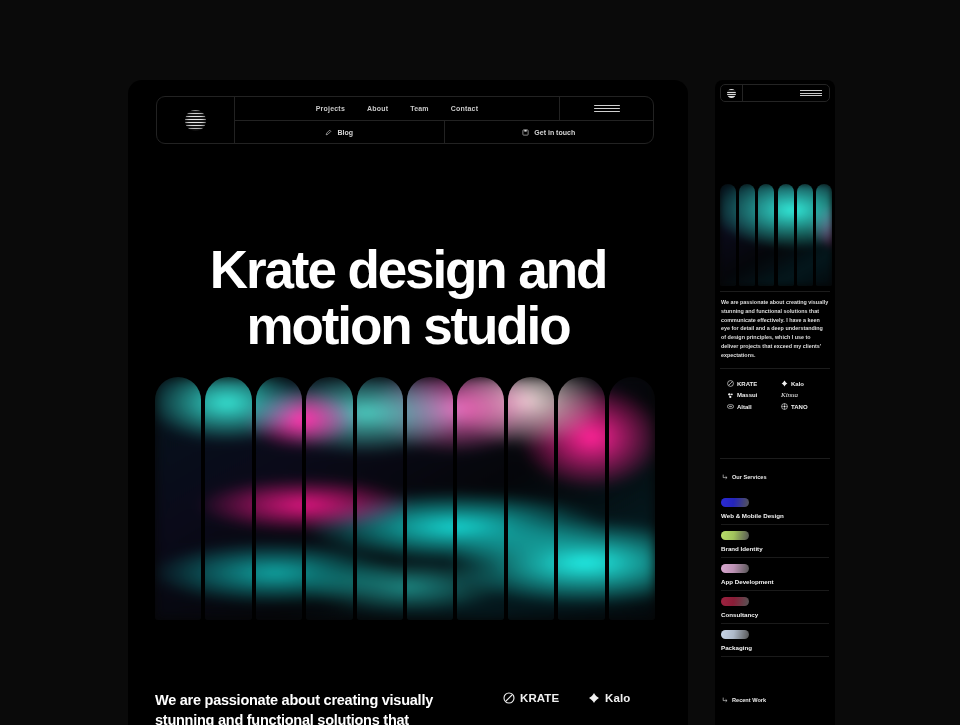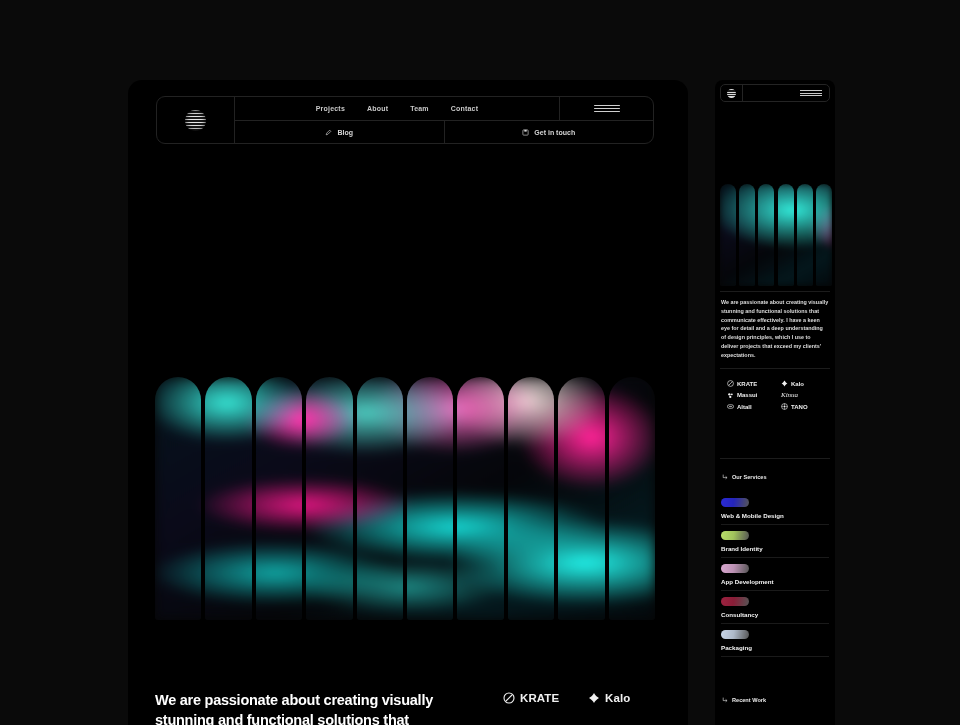--- a/index.html
+++ b/index.html
@@ -222,20 +222,24 @@
           <svg width="7" height="7" viewBox="0 0 12 12">
             <rect x="1.5" y="1.5" width="9" height="9" rx="1.3" fill="none" stroke="#d6d6d6" stroke-width="1.1"></rect>
             <rect x="4" y="1.5" width="4" height="3" fill="#d6d6d6"></rect>
           </svg>
           <span>Get in touch</span>
         </div>
       </div>
     </div>
   </div>
 
+  <h1 class="hero-title">
+    <span>Krate design and</span><br>
+    <span>motion studio</span>
+  </h1>
 
   <div class="strip-wrap">
     <div class="strip-grid" id="d-strips">
         <div class="strip" style="left: 0px; width: 46.4px;">
           <div class="art" style="left: 0px;"></div>
         </div>
         <div class="strip" style="left: 50.4px; width: 46.4px;">
           <div class="art" style="left: -50.4px;"></div>
         </div>
         <div class="strip" style="left: 100.8px; width: 46.4px;">

